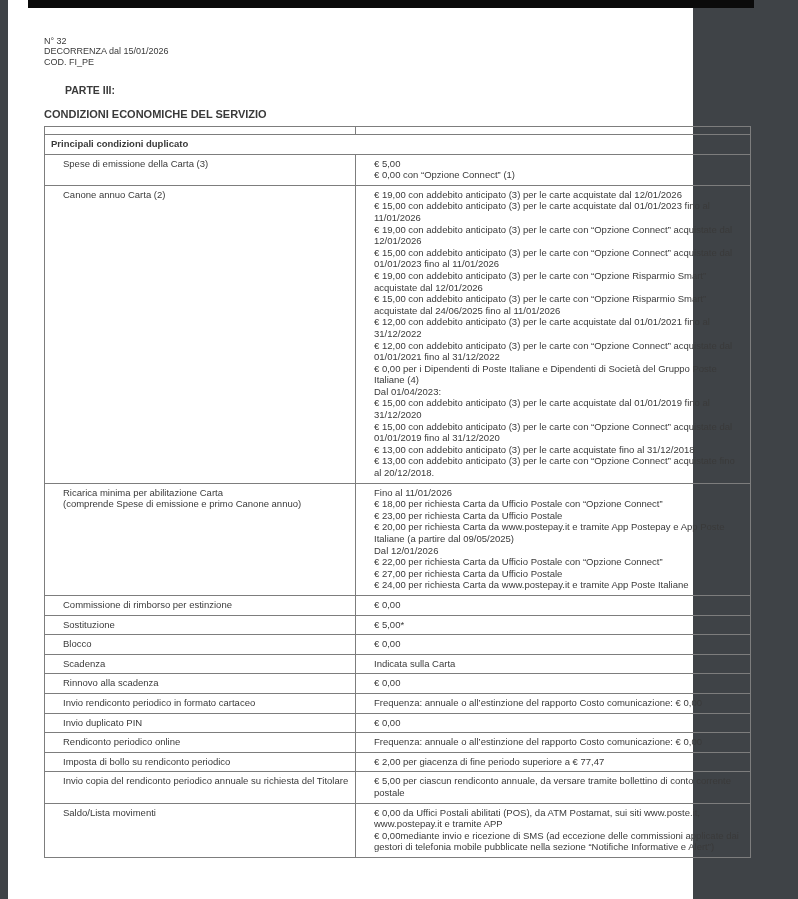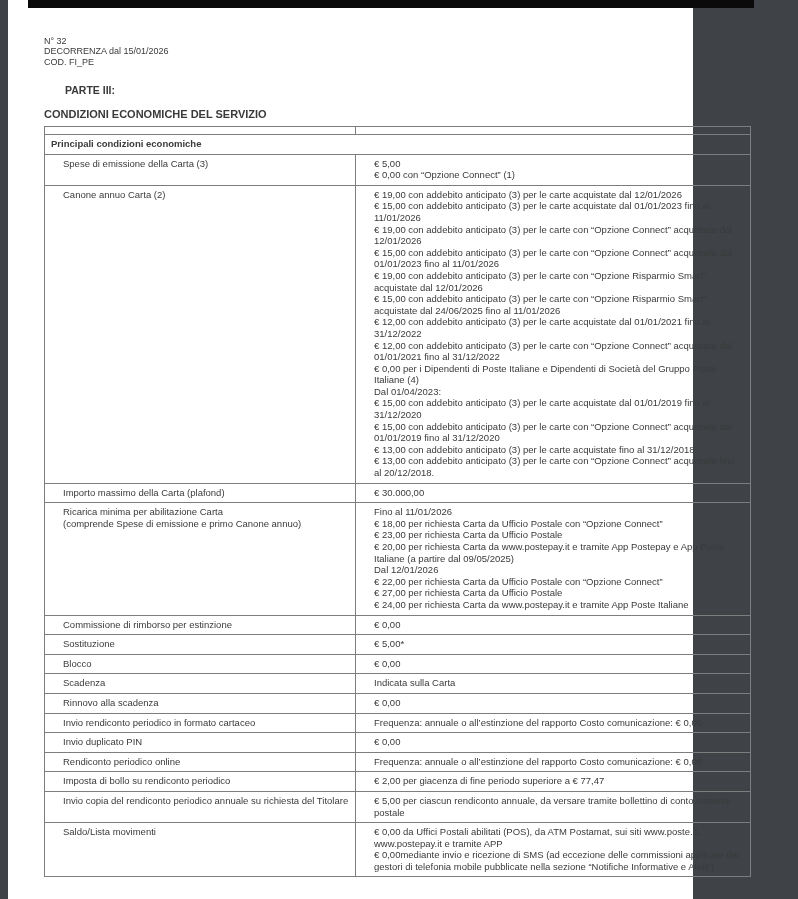--- a/index.html
+++ b/index.html
@@ -103,21 +103,21 @@
       <colgroup>
           <col class="c-label">
           <col class="c-value">
         </colgroup>
       <thead>
         <tr class="sliver">
           <td></td>
           <td></td>
         </tr>
         <tr>
-          <th class="tbl-header" colspan="2">Principali condizioni economiche</th>
+          <th class="tbl-header" colspan="2">Principali condizioni duplicato</th>
         </tr>
       </thead>
       <tbody id="rows">
   <tr>
     <td class="label-cell">
               <div class="line">Spese di emissione della Carta (3)</div>
             </td>
     <td class="value-cell">
               <div class="line">€ 5,00</div>
               <div class="line">€ 0,00 con “Opzione Connect” (1)</div>
@@ -139,28 +139,20 @@
               <div class="line">€ 12,00 con addebito anticipato (3) per le carte con “Opzione Connect” acquistate dal 01/01/2021 fino al 31/12/2022</div>
               <div class="line">€ 0,00 per i Dipendenti di Poste Italiane e Dipendenti di Società del Gruppo Poste Italiane (4)</div>
               <div class="line">Dal 01/04/2023:</div>
               <div class="line">€ 15,00 con addebito anticipato (3) per le carte acquistate dal 01/01/2019 fino al 31/12/2020</div>
               <div class="line">€ 15,00 con addebito anticipato (3) per le carte con “Opzione Connect” acquistate dal 01/01/2019 fino al 31/12/2020</div>
               <div class="line">€ 13,00 con addebito anticipato (3) per le carte acquistate fino al 31/12/2018</div>
               <div class="line">€ 13,00 con addebito anticipato (3) per le carte con “Opzione Connect” acquistate fino al 20/12/2018.</div>
             </td>
   </tr>
 
-  <tr>
-    <td class="label-cell">
-              <div class="line">Importo massimo della Carta (plafond)</div>
-            </td>
-    <td class="value-cell">
-              <div class="line">€ 30.000,00</div>
-            </td>
-  </tr>
 
   <tr>
     <td class="label-cell">
               <div class="line">Ricarica minima per abilitazione Carta</div>
               <div class="line">(comprende Spese di emissione e primo Canone annuo)</div>
             </td>
     <td class="value-cell">
               <div class="line">Fino al 11/01/2026</div>
               <div class="line">€ 18,00 per richiesta Carta da Ufficio Postale con “Opzione Connect”</div>
               <div class="line">€ 23,00 per richiesta Carta da Ufficio Postale</div>

